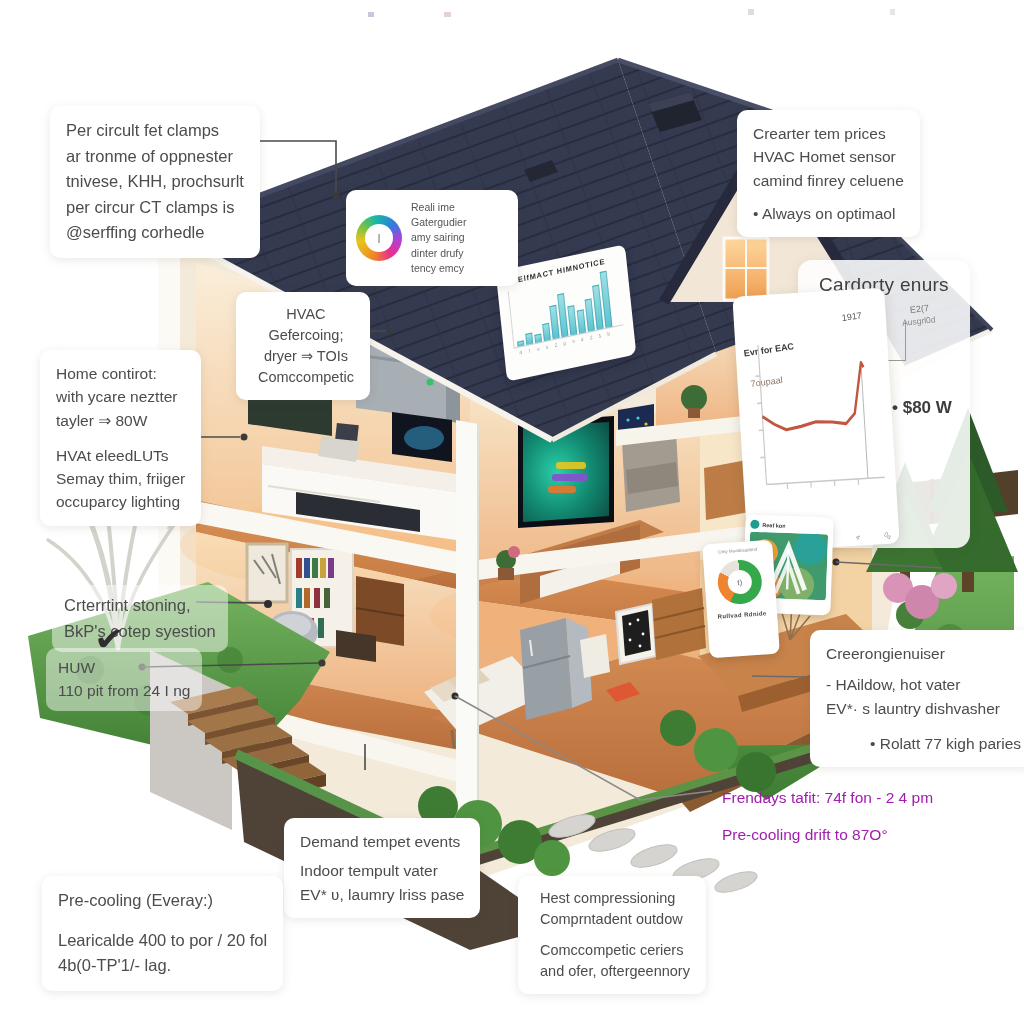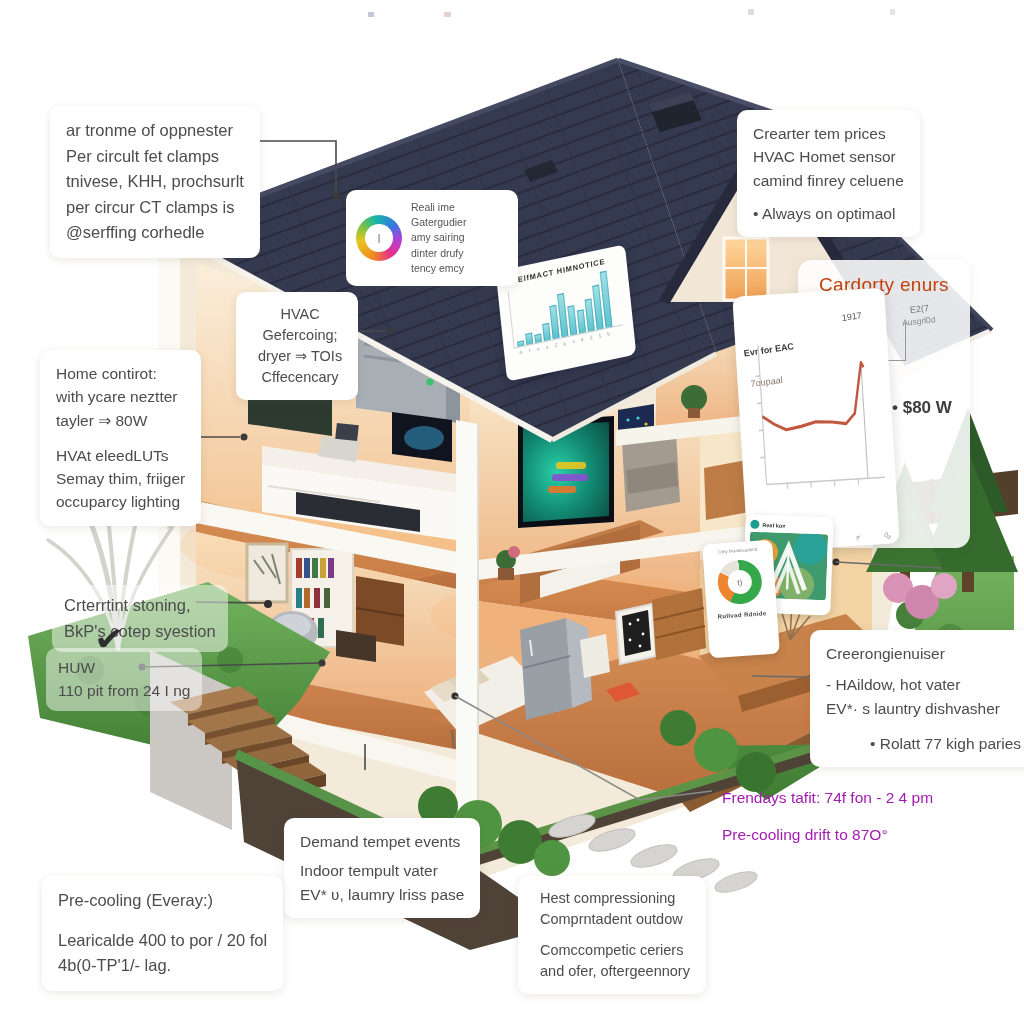--- a/index.html
+++ b/index.html
@@ -19,21 +19,21 @@
   #rt{left:346px;top:190px;width:152px;display:flex;gap:9px;align-items:center;padding:10px 10px;z-index:6;}
   .ring{width:46px;height:46px;border-radius:50%;position:relative;flex:0 0 auto;
         background:conic-gradient(from 200deg,#f08c1e,#e8c51f 60deg,#7ac143 105deg,#18b7a6 150deg,#2f7de0 205deg,#b03fd6 255deg,#e8308a 305deg,#f08c1e 360deg);}
   .ring::after{content:"";position:absolute;inset:9px;background:#fff;border-radius:50%;}
   .ring .ctr{position:absolute;inset:0;display:flex;align-items:center;justify-content:center;
              font-size:13px;color:#8a8a8a;z-index:1;}
   #rt .txt{font-size:10.5px;line-height:1.45;color:#555;}
   
   #cap{left:798px;top:260px;width:172px;height:288px;background:rgba(255,255,255,.88);
        border-radius:14px;box-shadow:0 2px 12px rgba(90,75,60,.10);z-index:2;}
-  #cap .ttl{font-size:19px;color:#c2410c;text-align:center;padding-top:14px;letter-spacing:.3px;}
+  #cap .ttl{font-size:19px;color:#404040;text-align:center;padding-top:14px;letter-spacing:.3px;}
   #cap .n1{position:absolute;left:112px;top:44px;font-size:9px;color:#777;transform:rotate(-6deg);}
   #cap .n2{position:absolute;left:104px;top:56px;font-size:8.5px;color:#888;transform:rotate(-6deg);}
   #cap .brk{position:absolute;left:88px;top:62px;width:19px;height:38px;
             border-right:1px solid #9a9a9a;border-bottom:1px solid #9a9a9a;}
   #cap .watt{position:absolute;left:94px;top:138px;font-size:17px;font-weight:bold;color:#3d3d3d;}
   
   #lc{left:740px;top:292px;width:152px;height:256px;background:#fff;border-radius:10px;
       box-shadow:0 3px 12px rgba(80,70,55,.18);transform:rotate(-3.5deg);z-index:3;overflow:hidden;}
   #lc .lb1{position:absolute;left:8px;top:50px;font-size:9px;font-weight:bold;color:#3a3a3a;transform:rotate(-5deg);}
   #lc .lb2{position:absolute;left:13px;top:82px;font-size:9px;color:#8a7465;transform:rotate(-4deg);}
@@ -357,22 +357,22 @@
 
   <g opacity="0.5">
     <rect x="368" y="12" width="6" height="5" fill="#8a93b8"></rect>
       <rect x="444" y="12" width="7" height="5" fill="#caa6a0"></rect>
     <rect x="748" y="9" width="6" height="6" fill="#b9bcc8"></rect>
       <rect x="890" y="9" width="5" height="6" fill="#c9ccd4"></rect>
   </g>
 </svg>
 
 <div class="co card f16" style="left:50px;top:106px;">
+  <span class="ln">Per circult fet clamps</span>
   <span class="ln">ar tronme of oppnester</span>
-  <span class="ln">Per circult fet clamps</span>
   <span class="ln">tnivese, KHH, prochsurlt</span>
   <span class="ln">per circur CT clamps is</span>
   <span class="ln">@serffing corhedle</span>
 </div>
 
 <div id="rt" class="co card">
   <div class="ring">
     <span class="ctr">I</span>
   </div>
   <div class="txt">
@@ -388,21 +388,21 @@
   <span class="ln">Crearter tem prices</span>
   <span class="ln">HVAC Homet sensor</span>
   <span class="ln">camind finrey celuene</span>
   <span class="ln" style="margin-top:10px;">• Always on optimaol</span>
 </div>
 
 <div class="co card f14" style="left:236px;top:292px;text-align:center;">
   <span class="ln">HVAC</span>
   <span class="ln">Gefercoing;</span>
   <span class="ln">dryer ⇒ TOIs</span>
-  <span class="ln">Cffecencary</span>
+  <span class="ln">Comccompetic</span>
 </div>
 
 <div class="co card f15" style="left:40px;top:350px;">
   <span class="ln">Home contirot:</span>
   <span class="ln">with ycare neztter</span>
   <span class="ln">tayler ⇒ 80W</span>
   <div class="gap"></div>
   <span class="ln">HVAt eleedLUTs</span>
   <span class="ln">Semay thim, friiger</span>
   <span class="ln">occuparcy lighting</span>

